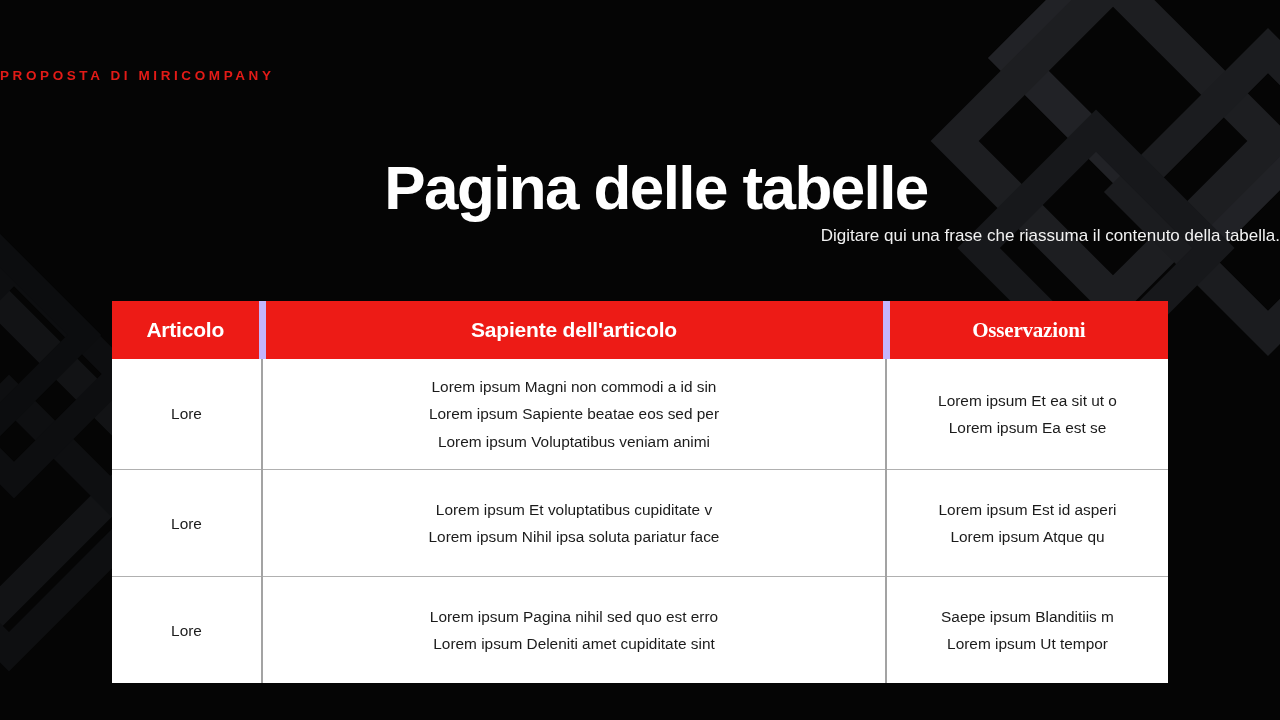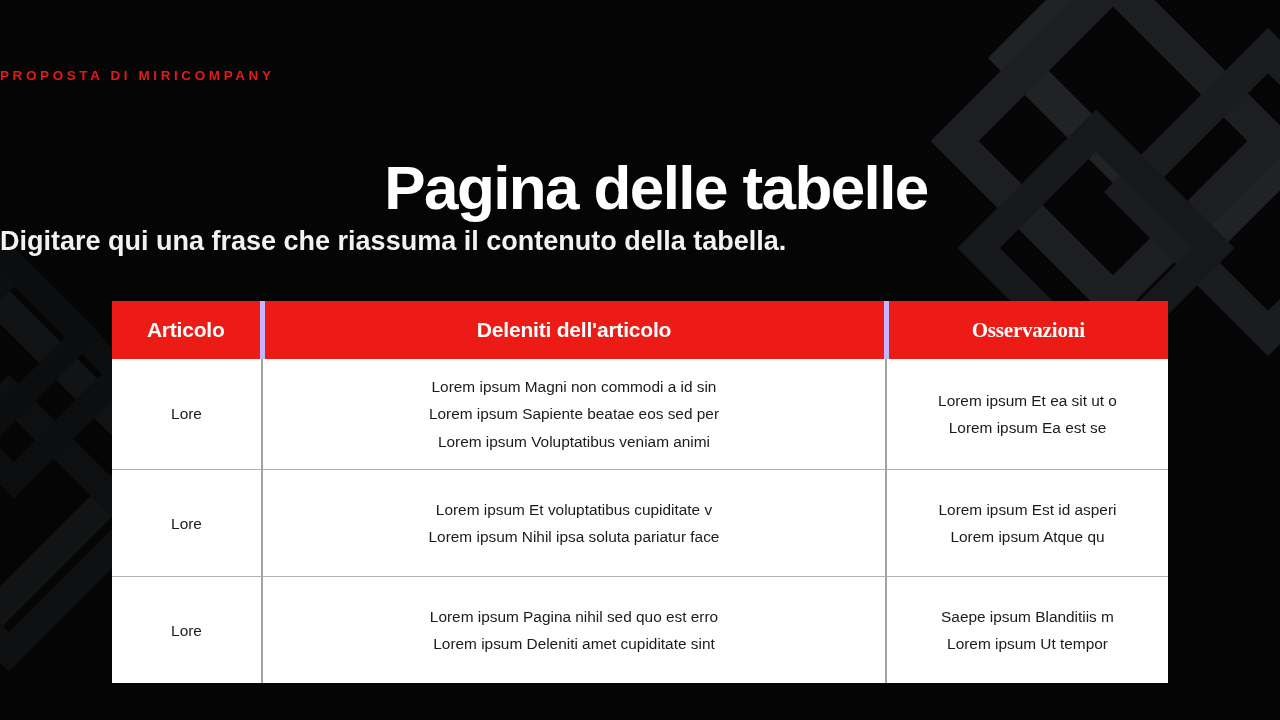--- a/index.html
+++ b/index.html
@@ -107,24 +107,24 @@
     font-size: 62px;
     font-weight: bold;
     letter-spacing: -1.6px;
     line-height: 1.05;
   }
   .subtitle {
     position: absolute;
     top: 226px;
     left: 0;
     width: 1280px;
-    text-align: left;
+    text-align: right;
     color: #f2f2f2;
-    font-size: 27px;
-    font-weight: bold;
+    font-size: 17px;
+    font-weight: normal;
   }
 
   
   .table-wrap {
     position: absolute;
     left: 112px;
     top: 301px;
     width: 1056px;
   }
   table.data-table {
@@ -138,21 +138,21 @@
   table.data-table col.c3 { width: 282px; }
 
   table.data-table thead th {
     background: #ED1B16;
     color: #ffffff;
     font-size: 21px;
     font-weight: bold;
     height: 58px;
     padding: 0 6px;
     text-align: center;
-    border-right: 5px solid #c4b5fd;
+    border-right: 7px solid #c4b5fd;
     letter-spacing: -0.2px;
   }
   table.data-table thead th:last-child { border-right: none; font-family: Liberation Serif, serif; }
 
   table.data-table tbody td {
     background: #ffffff;
     color: #1b1b1b;
     font-size: 15.4px;
     text-align: center;
     vertical-align: middle;
@@ -194,21 +194,21 @@
     <div class="table-wrap">
       <table class="data-table">
         <colgroup>
           <col class="c1">
             <col class="c2">
             <col class="c3">
         </colgroup>
         <thead>
           <tr>
             <th>Articolo</th>
-            <th>Deleniti dell'articolo</th>
+            <th>Sapiente dell'articolo</th>
             <th>Osservazioni</th>
           </tr>
         </thead>
         <tbody>
           <tr class="r1">
             <td>Lore</td>
             <td>
               <span class="cell-line">Lorem ipsum Magni non commodi a id sin</span>
               <span class="cell-line">Lorem ipsum Sapiente beatae eos sed per</span>
               <span class="cell-line">Lorem ipsum Voluptatibus veniam animi</span>

